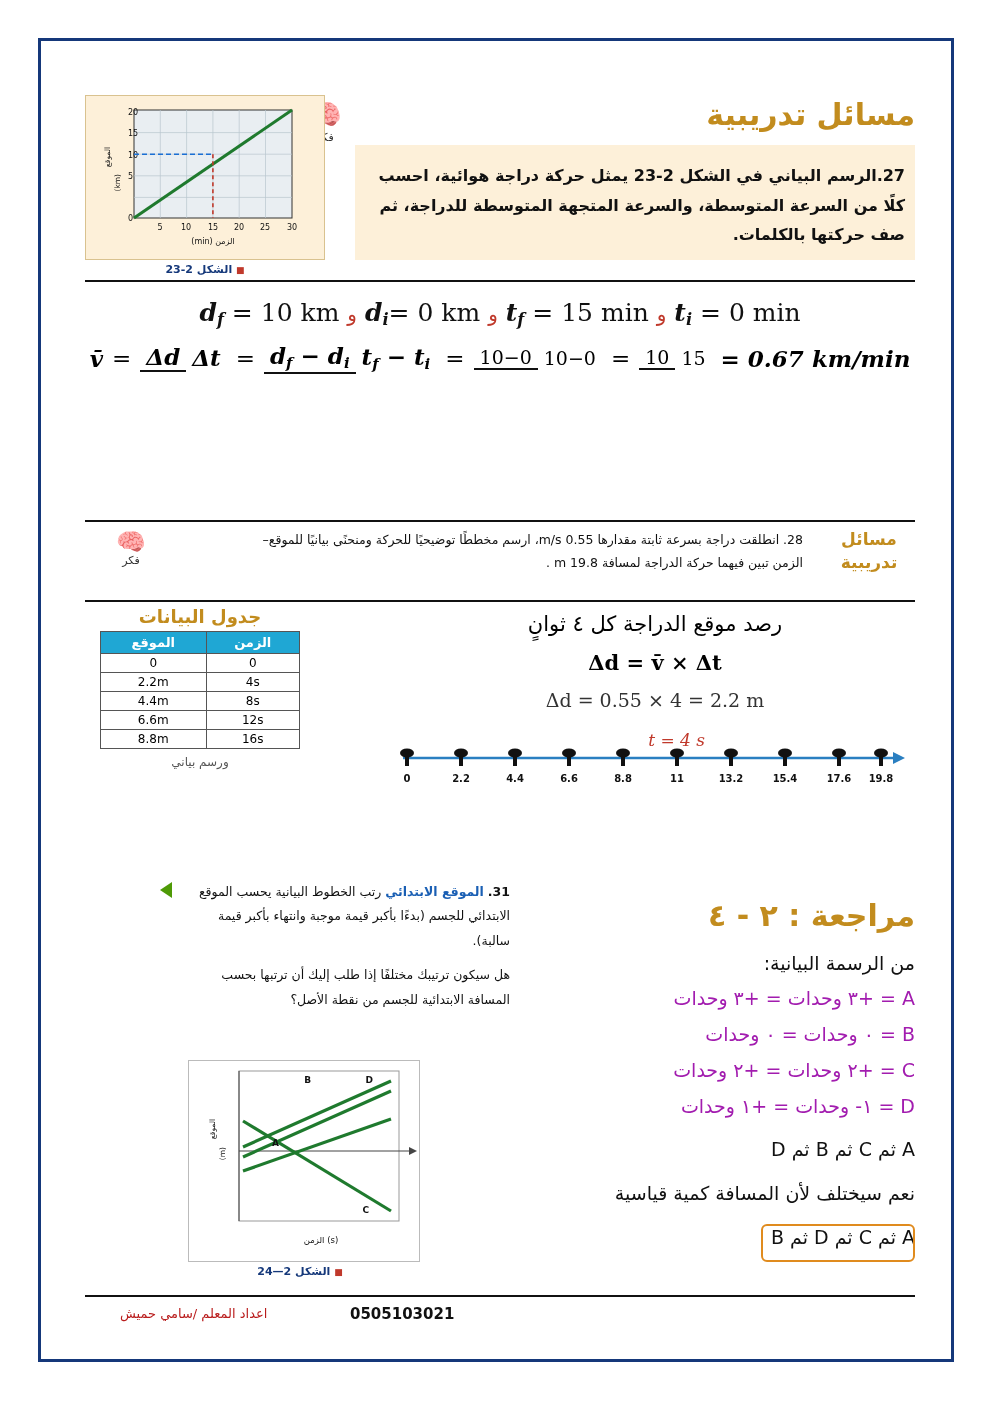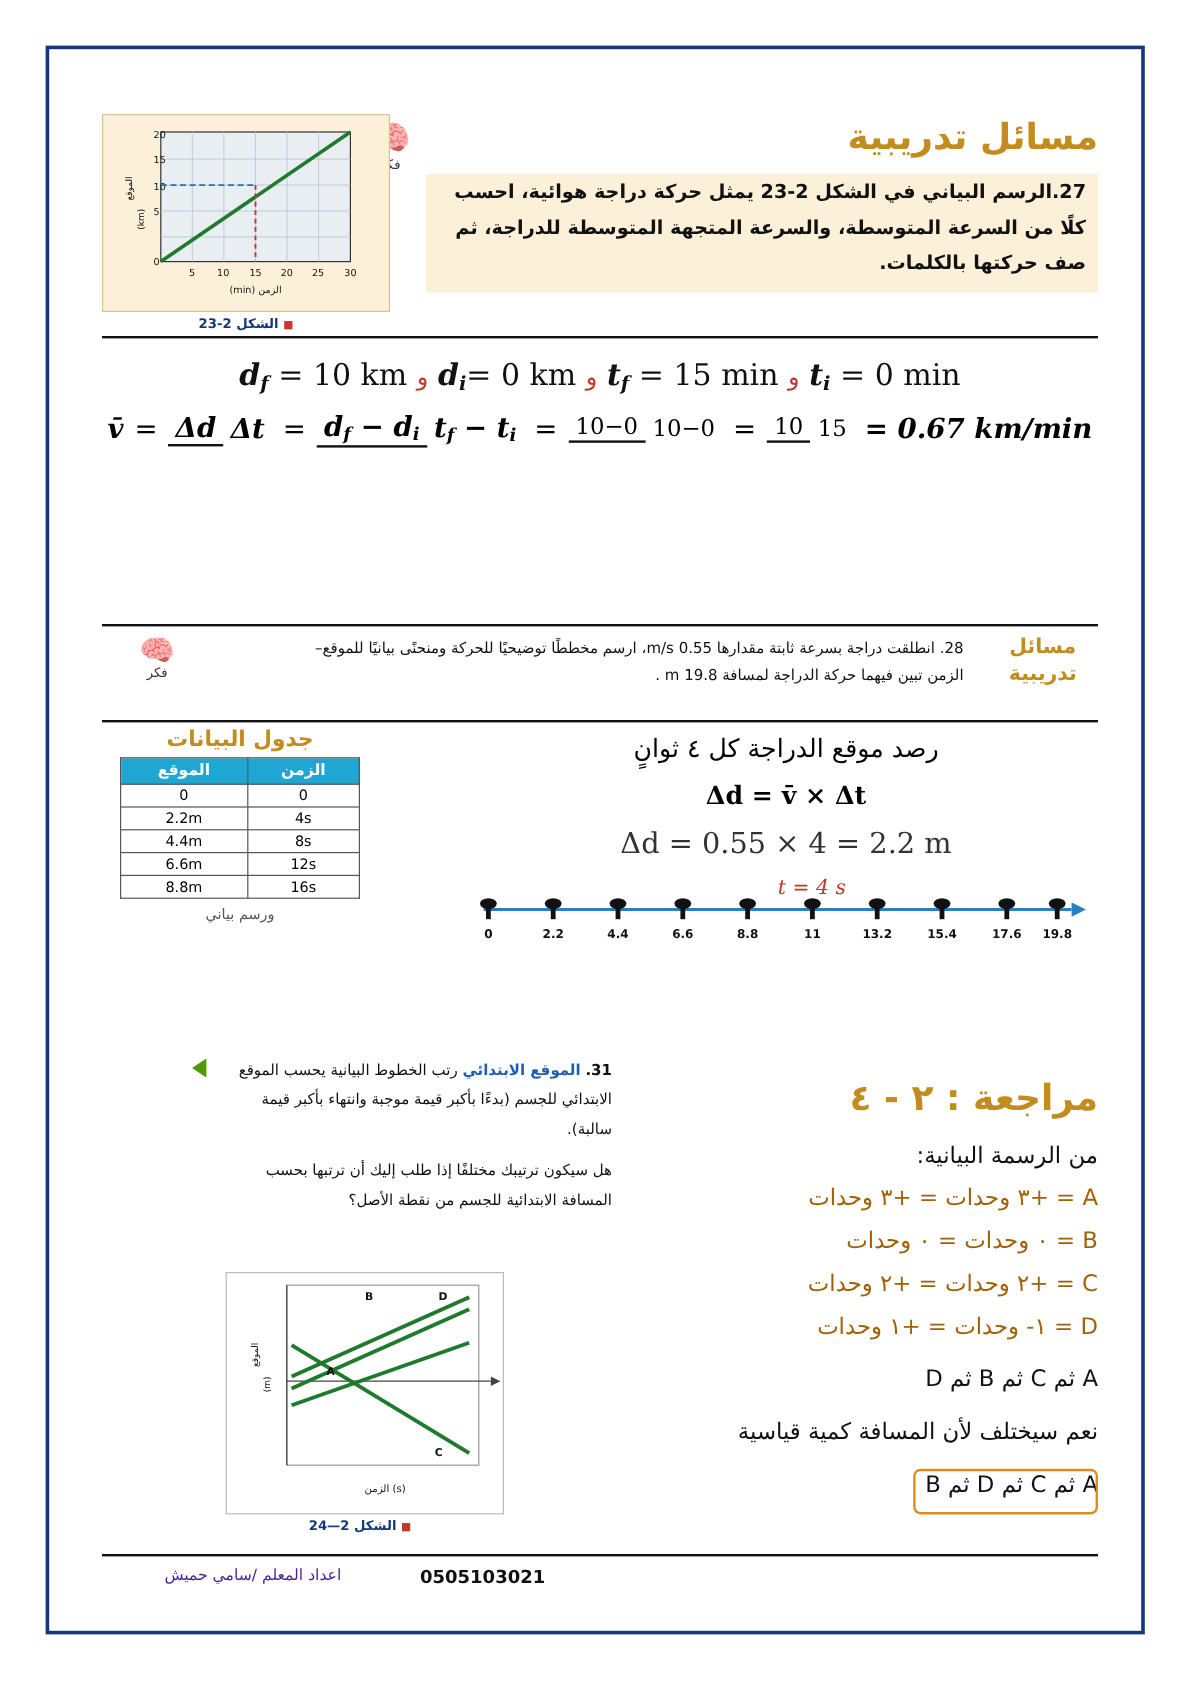--- a/index.html
+++ b/index.html
@@ -38,21 +38,21 @@
   }
   .brain-icon .glyph{
     font-size:28px;color:#1f7a2e;line-height:1;
   }
   .brain-icon .lbl{
     font-size:11px;color:#333;margin-top:2px;
   }
   .q27-box{
     position:absolute;right:0;top:50px;width:560px;
     background:#fdf0d9;
-    padding:0 10px 10px 10px;
+    padding:16px 10px 10px 10px;
     box-sizing:border-box;
     font-size:16px;line-height:1.85;color:#111;
     text-align:right;font-weight:bold;
   }
   .fig-box{
     position:absolute;left:0;top:0;width:240px;
   }
   .fig-inner{
     background:#fdf0d9;border:1px solid #d9c28f;
     padding:6px;box-sizing:border-box;width:240px;height:165px;
@@ -108,21 +108,21 @@
 
   .sec2-body{position:relative;margin-top:10px;height:230px;}
   .work-left{position:absolute;right:0;top:0;width:520px;text-align:center;}
   .work-left .t1{font-size:21px;color:#000000;direction:rtl;}
   .work-left .t2{
     font-family:"DejaVu Serif","Liberation Serif",serif;
     font-size:21px;direction:ltr;margin-top:14px;font-weight:bold;
   }
   .work-left .t3{
     font-family:"DejaVu Serif","Liberation Serif",serif;
-    font-size:24px;direction:ltr;margin-top:14px;color:#333;
+    font-size:19px;direction:ltr;margin-top:14px;color:#333;
   }
   .tbl-wrap{position:absolute;left:0;top:-6px;width:230px;}
   .tbl-title{
     font-size:18px;font-weight:bold;color:#c28c1e;text-align:center;margin-bottom:4px;
   }
   table.data{
     border-collapse:collapse;width:200px;margin:0 auto;direction:rtl;
     font-size:12px;
   }
   table.data th{
@@ -156,21 +156,21 @@
   .arrow-mark{
     position:absolute;left:75px;top:2px;width:0;height:0;
     border-top:8px solid transparent;border-bottom:8px solid transparent;
     border-right:12px solid #4e9a06;
   }
   .ans-block{
     position:absolute;right:0;top:72px;width:470px;text-align:right;direction:rtl;
   }
   .ans-block .sub-t{font-size:19px;color:#111;margin-bottom:6px;}
   .ans-block .ar-line{
-    color:#a16207;font-size:19px;line-height:1.9;direction:rtl;
+    color:#a21caf;font-size:19px;line-height:1.9;direction:rtl;
   }
   .ans-black{font-size:19px;color:#111;line-height:2.0;direction:rtl;margin-top:6px;}
   .answer-box{
     position:absolute;right:0;bottom:-6px;width:150px;height:34px;
     border:2px solid #e08b1e;border-radius:6px;
   }
   .fig24{position:absolute;left:95px;top:180px;width:240px;}
   .fig24 .inner{
     border:1px solid #bbb;background:#fff;width:230px;height:200px;position:relative;
   }
@@ -180,21 +180,21 @@
   
   .footer{
     position:absolute;left:85px;top:1295px;width:830px;height:30px;
     border-top:2px solid #111;padding-top:6px;
   }
   .footer .phone{
     position:absolute;left:265px;top:8px;font-size:15px;font-weight:bold;color:#111;
     font-family:"DejaVu Sans","Liberation Sans",sans-serif;
   }
   .footer .author{
-    position:absolute;left:52px;top:9px;font-size:13px;color:#4c1d95;direction:rtl;
+    position:absolute;left:35px;top:9px;font-size:13px;color:#b91c1c;direction:rtl;
   }
 </style>
 </head>
 <body>
 
 <div class="page-frame"></div>
 
 <div class="sec1">
 
   <div class="sec1-head">

